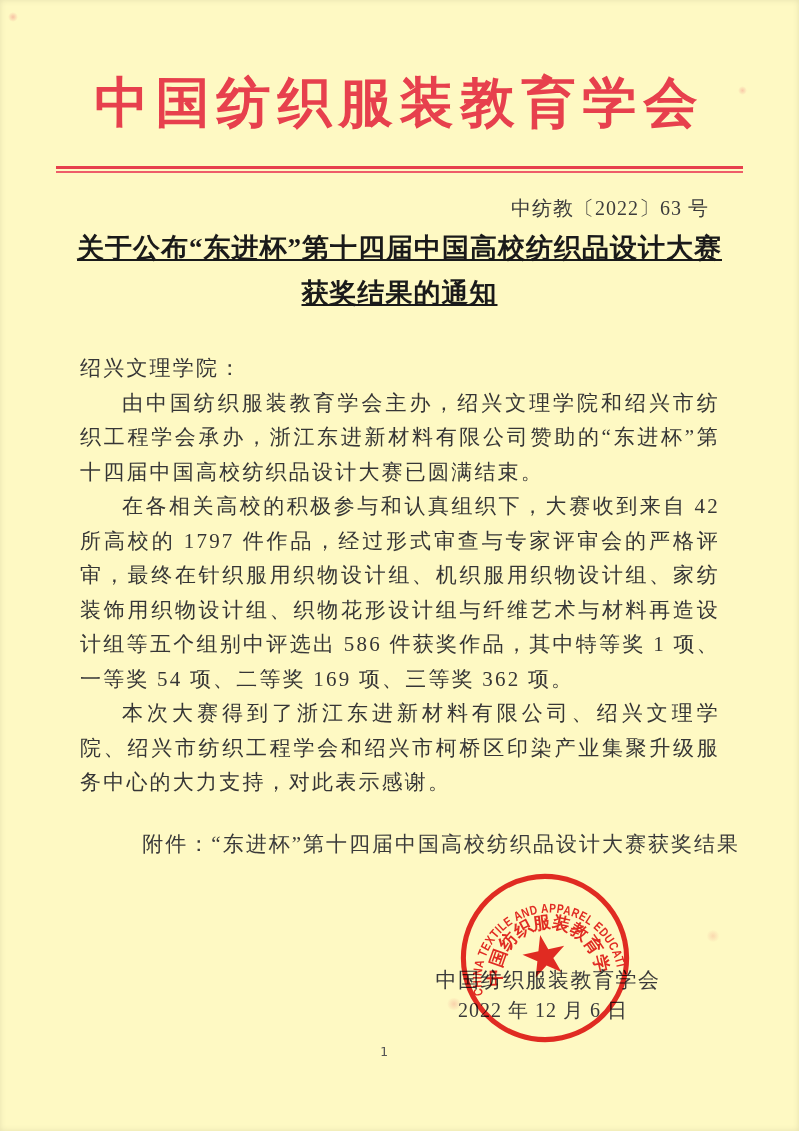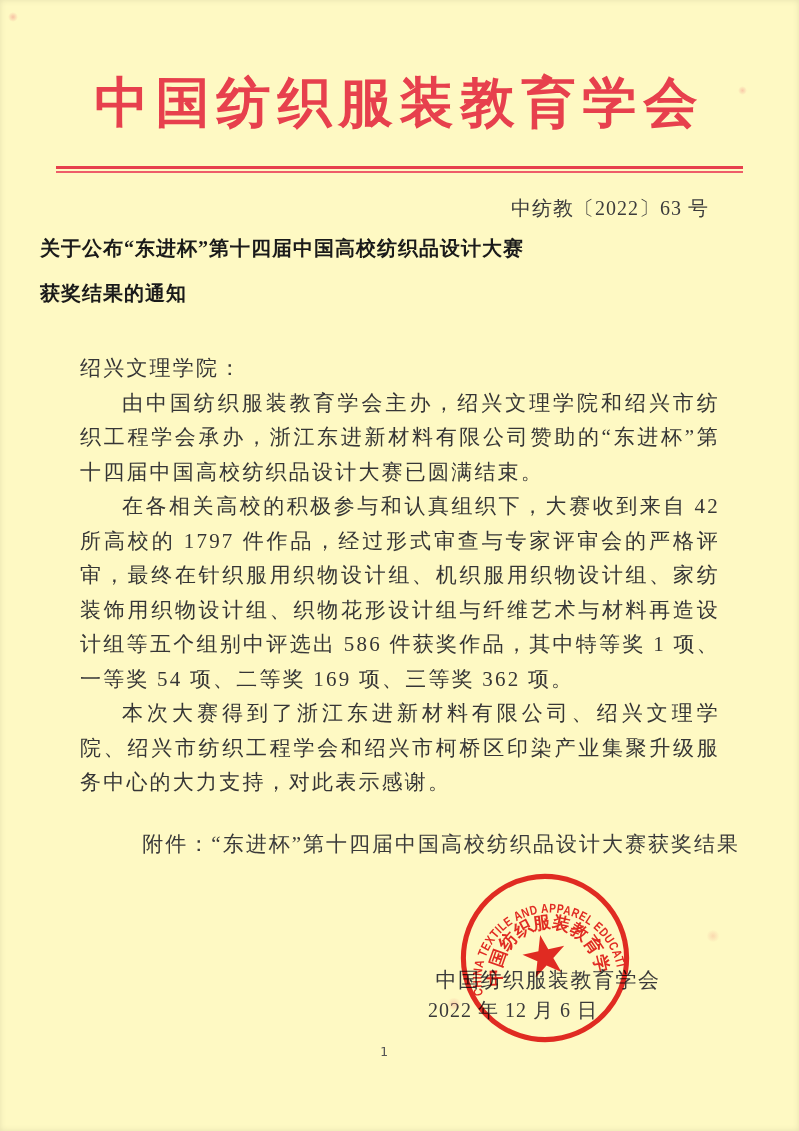--- a/index.html
+++ b/index.html
@@ -28,23 +28,25 @@
     border-bottom:2px solid #ee5d69;
   }
   .doc-number{
     position:absolute;top:195px;right:90px;
     font-size:20px;color:#3c3c3c;letter-spacing:1px;
     white-space:nowrap;
     margin-left:48px;
   }
   .notice-title{
     position:absolute;top:226px;left:40px;right:40px;
-    font-size:20px;line-height:45px;
+    text-align:center;
+    font-size:27px;line-height:45px;
     font-weight:bold;color:#1a1a1a;
     letter-spacing:1px;
+    text-decoration:underline;
   }
   .body-text{
     position:absolute;top:351px;left:80px;width:640px;
     font-size:21px;line-height:34.5px;
     letter-spacing:2.2px;
     color:#363636;
     text-align:justify;
   }
   .body-text p{margin:0;text-indent:2em;}
   .body-text p.salutation{text-indent:0;}
@@ -55,21 +57,21 @@
     text-indent:36px;
     text-align:right;
   }
   .signature-name{
     position:absolute;top:966px;left:428px;width:240px;
     text-align:center;font-size:21px;letter-spacing:1.5px;color:#3a3a3a;
     white-space:nowrap;
   }
   .signature-date{
     position:absolute;top:997px;left:428px;width:230px;
-    text-align:left;font-size:20px;letter-spacing:1px;color:#3a3a3a;
+    text-align:center;font-size:20px;letter-spacing:1px;color:#3a3a3a;
     white-space:nowrap;
   }
   .seal{
     position:absolute;left:443px;top:856px;
     width:204px;height:204px;
     mix-blend-mode:multiply;
     opacity:0.92;
   }
   .page-number{
     position:absolute;top:1044px;left:380px;

